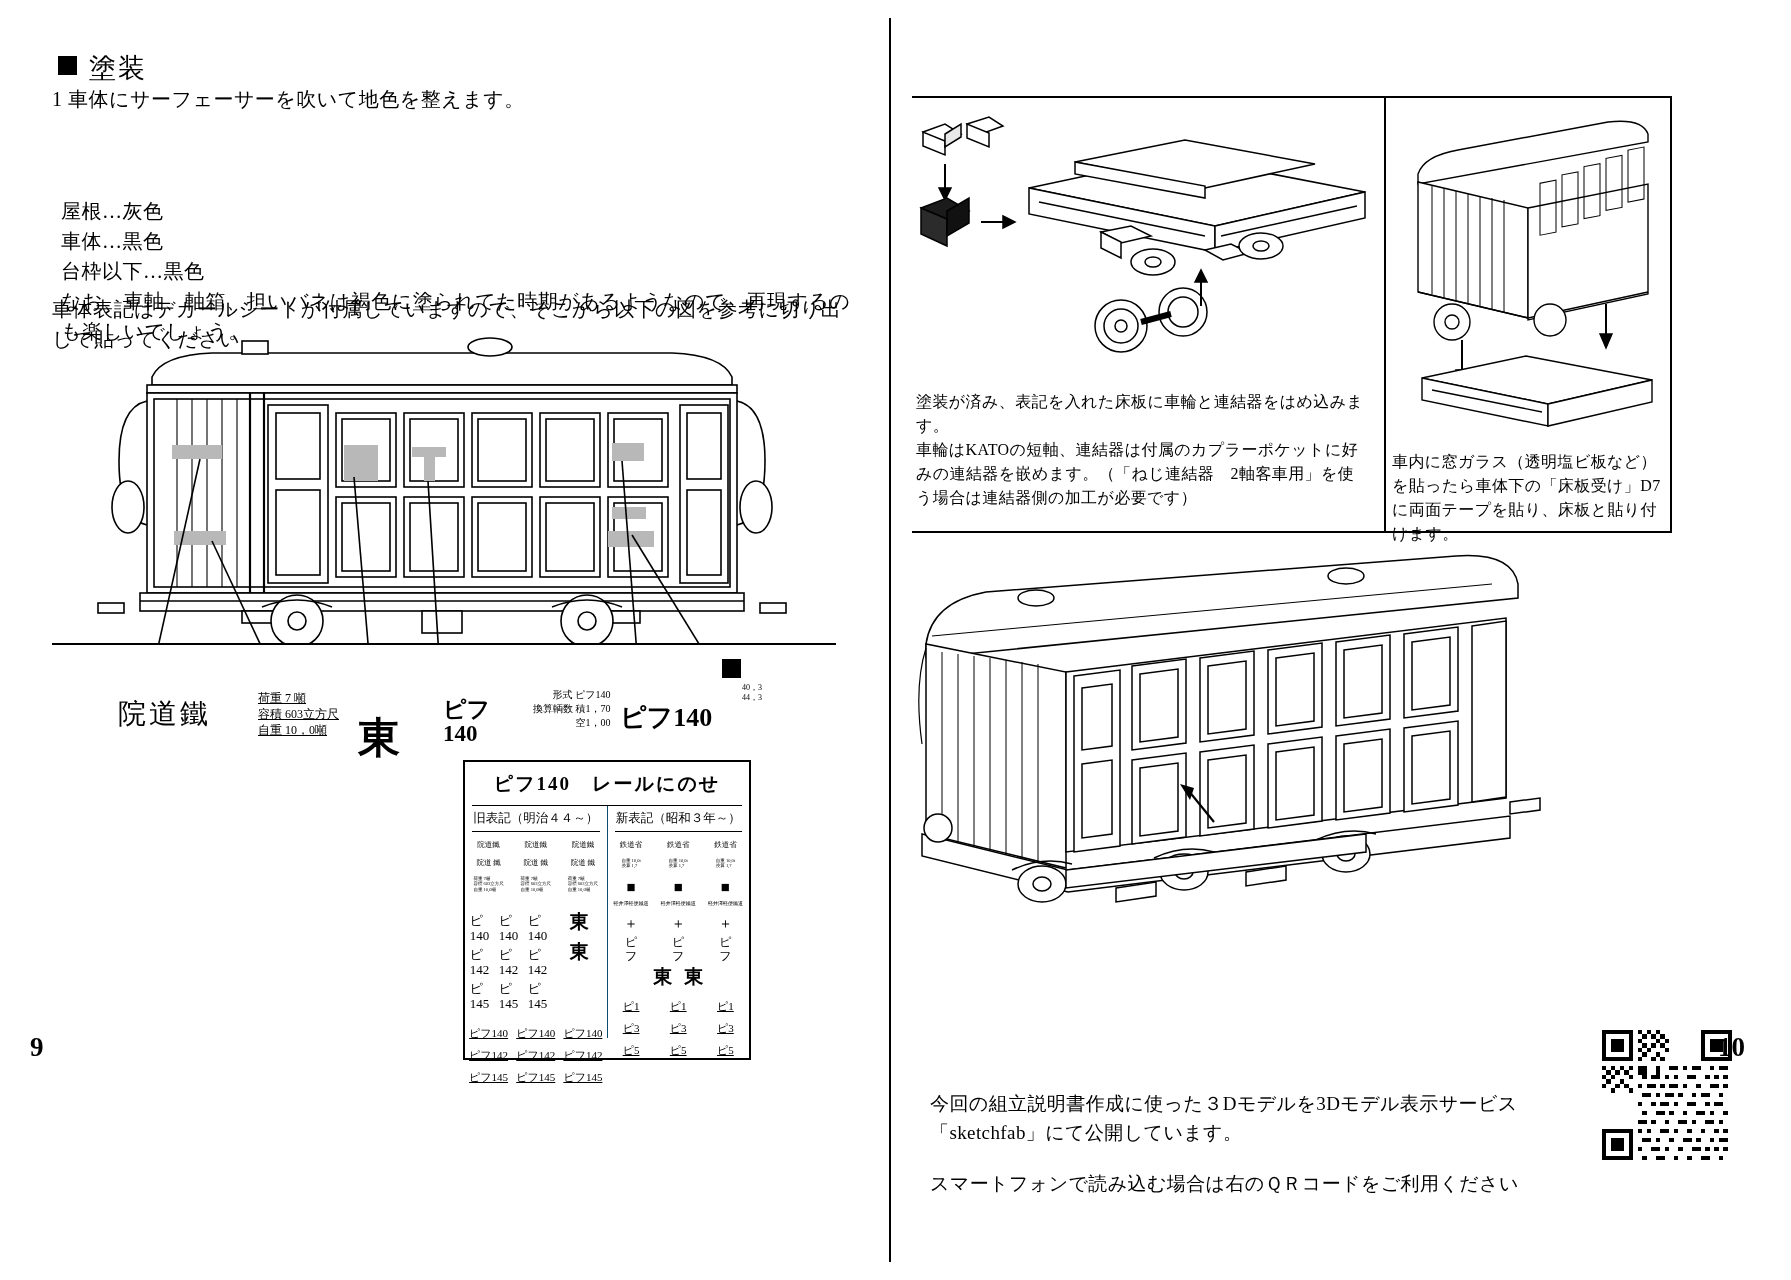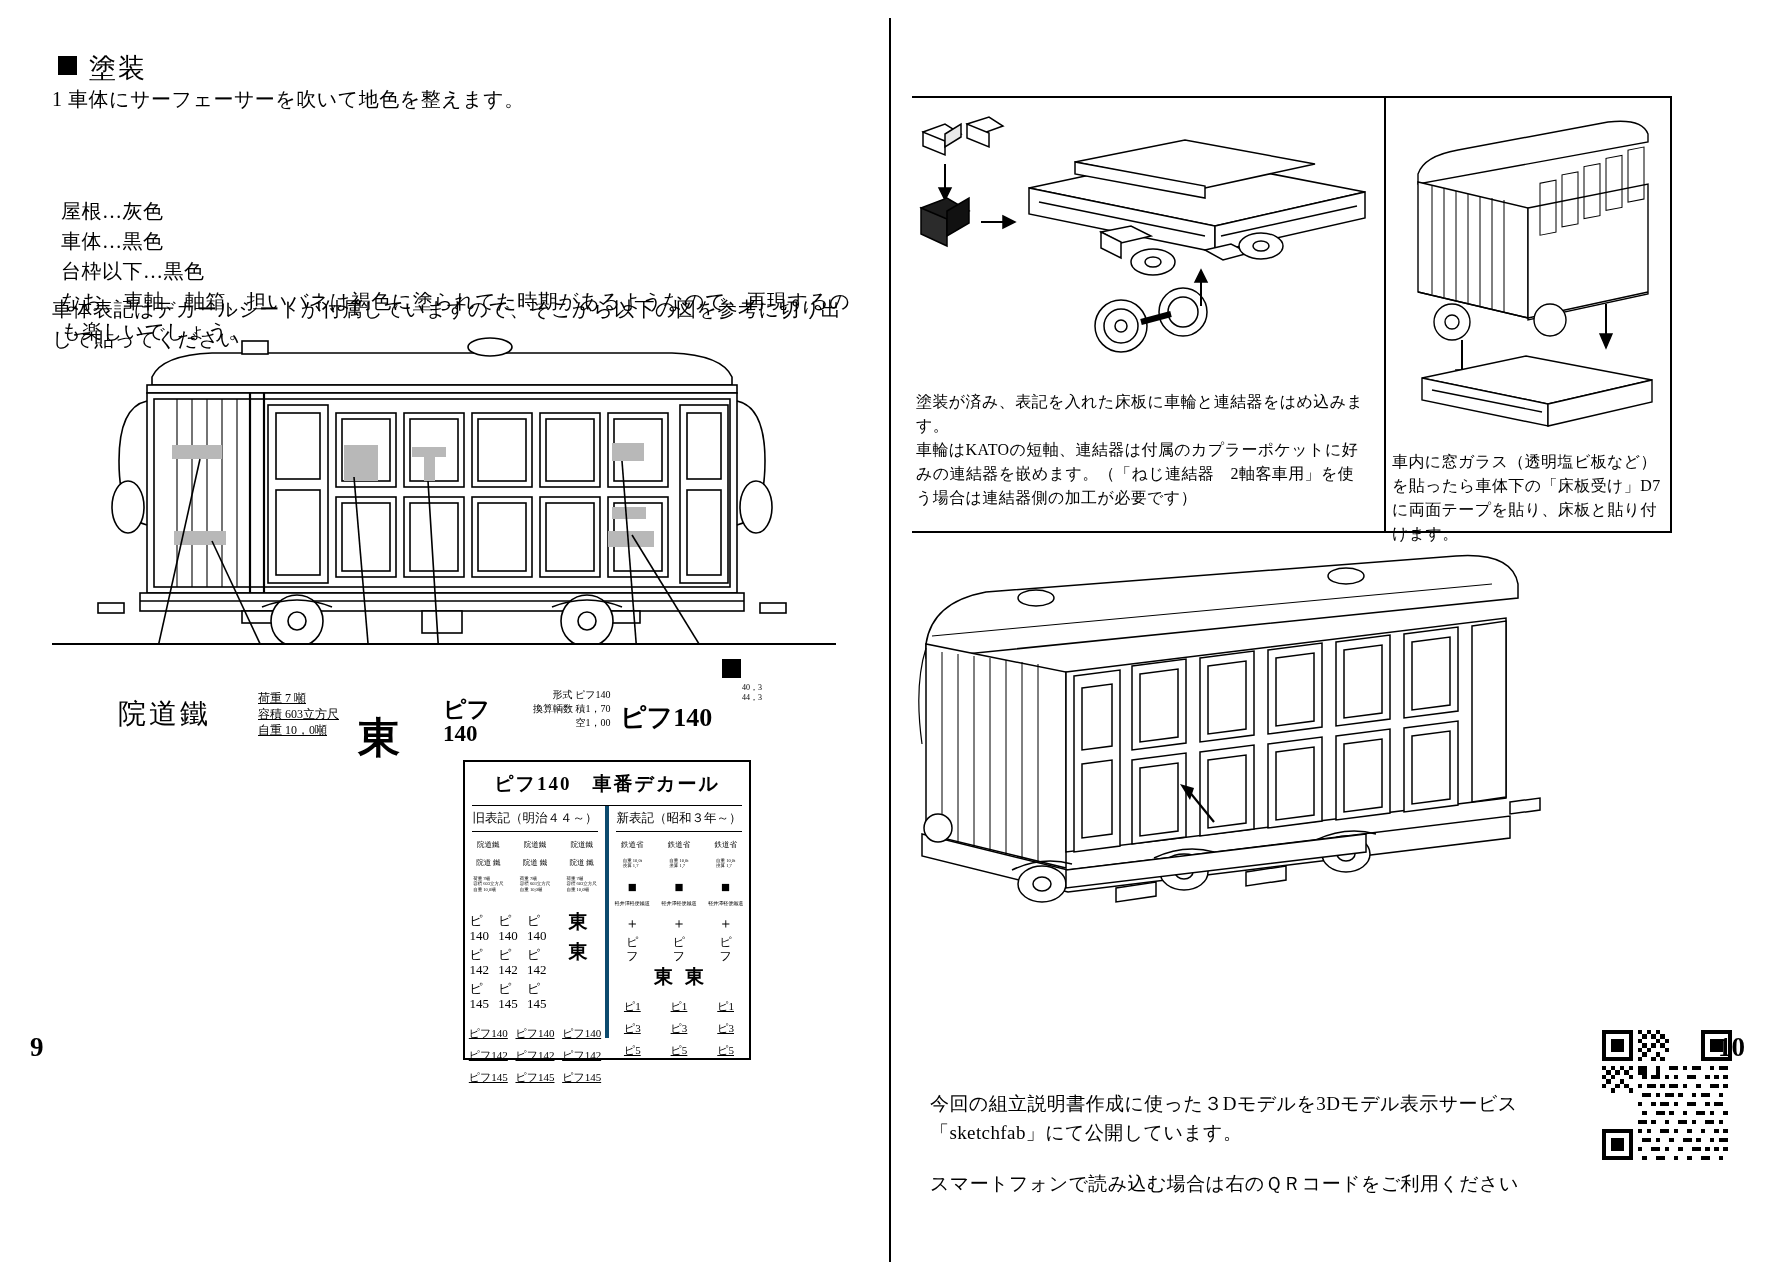--- a/index.html
+++ b/index.html
@@ -27,21 +27,21 @@
   .tiny-a{left:258px;top:690px;font-size:12px;line-height:1.35;text-decoration:underline;}
   .tiny-b{left:533px;top:688px;font-size:10px;line-height:1.4;text-align:right;}
   .tiny-c{left:742px;top:683px;font-size:8px;line-height:1.25;}
   .blk-sq{position:absolute;left:722px;top:659px;width:19px;height:19px;background:#000;}
   
   .decal{position:absolute;left:463px;top:760px;width:284px;height:296px;border:2px solid #000;background:#fff;}
   .decal-title{text-align:center;font-size:19px;font-weight:bold;margin-top:9px;letter-spacing:2px;}
   .decal-hr{margin:8px 7px 0 7px;height:1px;background:#000;}
   .decal-cols{display:flex;height:232px;}
   .decal-col{flex:1;position:relative;font-size:8px;}
-  .decal-col.left-col{border-right:4px solid #0c4a6e;}
+  .decal-col.left-col{border-right:1px solid #0c4a6e;}
   .col-h{text-align:center;font-size:12.5px;padding-top:4px;}
   .rowsmall{display:flex;justify-content:space-around;font-size:7.5px;padding-top:8px;}
   .rowmid{display:flex;justify-content:space-around;font-size:13px;padding-top:10px;line-height:1.15;}
   .rowbig{display:flex;justify-content:space-around;font-size:11px;padding-top:7px;text-decoration:underline;}
   .eastbig{font-size:19px;font-weight:bold;line-height:1.25;}
   .pgnum{position:absolute;font-size:27px;font-weight:bold;}
   .pg9{left:30px;top:1032px;}
   .pg10{left:1718px;top:1032px;}
   
   .right{position:absolute;left:889px;top:0;width:902px;height:1280px;}
@@ -195,21 +195,21 @@
 容積	603立方尺
 自重		10，0噸</div>
     <div class="lbl tiny-b" style="white-space:pre-line">形式	ピフ140
 換算輌数	積1，70
 		空1，00</div>
     <div class="lbl tiny-c" style="white-space:pre-line">40，3
 44，3</div>
     <div class="blk-sq"></div>
 
     <div class="decal">
-      <div class="decal-title">ピフ140　車番デカール</div>
+      <div class="decal-title">ピフ140　レールにのせ</div>
       <div class="decal-hr"></div>
       <div class="decal-cols">
         <div class="decal-col left-col">
           <div class="col-h">旧表記（明治４４～）</div>
           <div class="decal-hr" style="margin-top:4px"></div>
           <div class="rowsmall">
             <span>院道鐵</span>
             <span>院道鐵</span>
             <span>院道鐵</span>
           </div>

